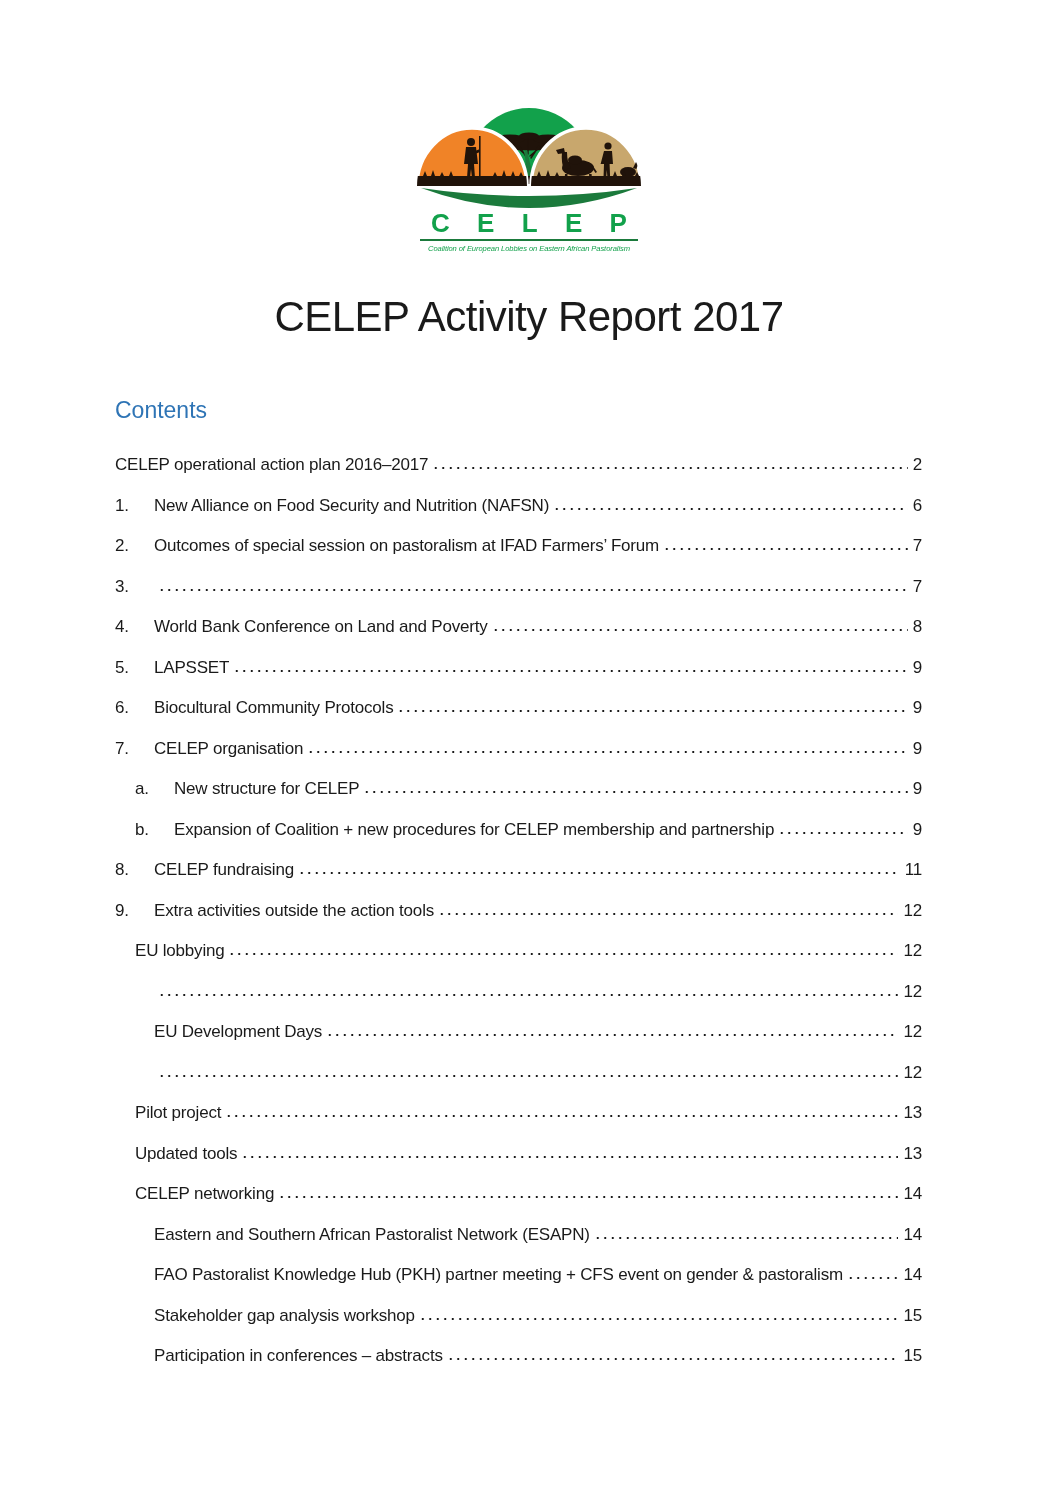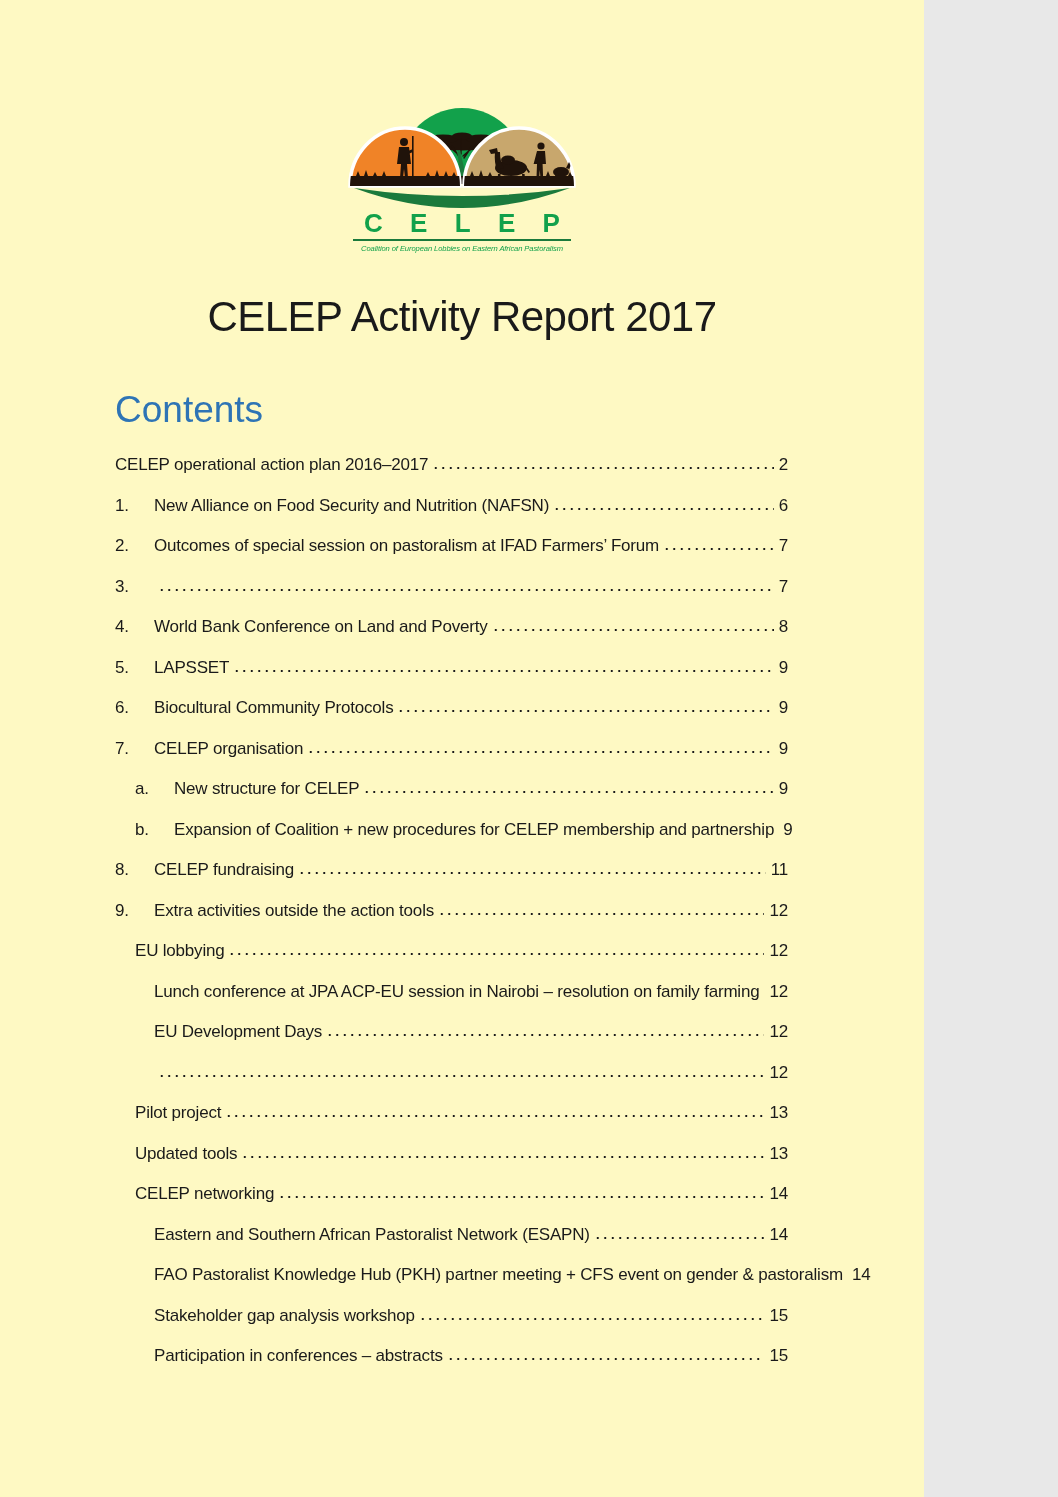--- a/index.html
+++ b/index.html
@@ -8,34 +8,34 @@
     --orange:#F08327;
     --tan:#C8A76D;
     --silhouette:#20130A;
     --heading_blue:#2E74B5;
     --text:#1A1A1A;
   }
   *{box-sizing:border-box;margin:0;padding:0;}
   html,body{background:#e8e8e8;}
   body{width:1058px;height:1497px;margin:0 auto;overflow:hidden;
        font-family:"Liberation Sans", sans-serif;}
-  .page{width:924px;height:1497px;background:#fef9c3;position:relative;}
+  .page{width:1058px;height:1497px;background:#ffffff;position:relative;}
 
   
   .logo{margin:0 auto;padding-top:106px;display:flex;flex-direction:column;align-items:center;width:300px;}
   .logo svg{display:block;}
   .wordmark{margin-top:1px;font-size:26px;font-weight:bold;color:var(--green);
             letter-spacing:1.05em;margin-right:-1.05em;line-height:28px;}
   .logo-rule{width:218px;height:2px;background:var(--green_dark);margin-top:2px;}
   .tagline{margin-top:3px;font-size:7.6px;letter-spacing:-0.1px;color:var(--green);line-height:10px;font-style:italic;}
 
   
   .doc-title{margin-top:38px;text-align:center;font-size:42px;font-weight:normal;
              letter-spacing:-0.5px;color:var(--text);line-height:50px;}
-  .contents-heading{margin:52px 136px 0 115px;font-size:37px;font-weight:normal;
+  .contents-heading{margin:52px 136px 0 115px;font-size:23px;font-weight:normal;
                     color:var(--heading_blue);line-height:32px;}
 
   
   .toc{margin:29px 136px 0 115px;color:var(--text);}
   .toc-row{display:flex;align-items:baseline;font-size:17px;line-height:20px;
            margin-bottom:20.5px;letter-spacing:-0.2px;}
   .toc-row:last-child{margin-bottom:16px;}
   .indent-0{padding-left:0;}
   .indent-1{padding-left:20px;}
   .indent-2{padding-left:39px;}
@@ -220,21 +220,20 @@
     <span class="toc-page">12</span>
   </div>
       <div class="toc-row indent-1">
 
     <span class="toc-label">EU lobbying</span>
     <span class="toc-leader"></span>
     <span class="toc-page">12</span>
   </div>
       <div class="toc-row indent-2">
 
-    <span class="toc-label">Lunch conference at JPA ACP-EU session in Nairobi – resolution on family farming</span>
     <span class="toc-leader"></span>
     <span class="toc-page">12</span>
   </div>
       <div class="toc-row indent-2">
 
     <span class="toc-label">EU Development Days</span>
     <span class="toc-leader"></span>
     <span class="toc-page">12</span>
   </div>
       <div class="toc-row indent-2">

